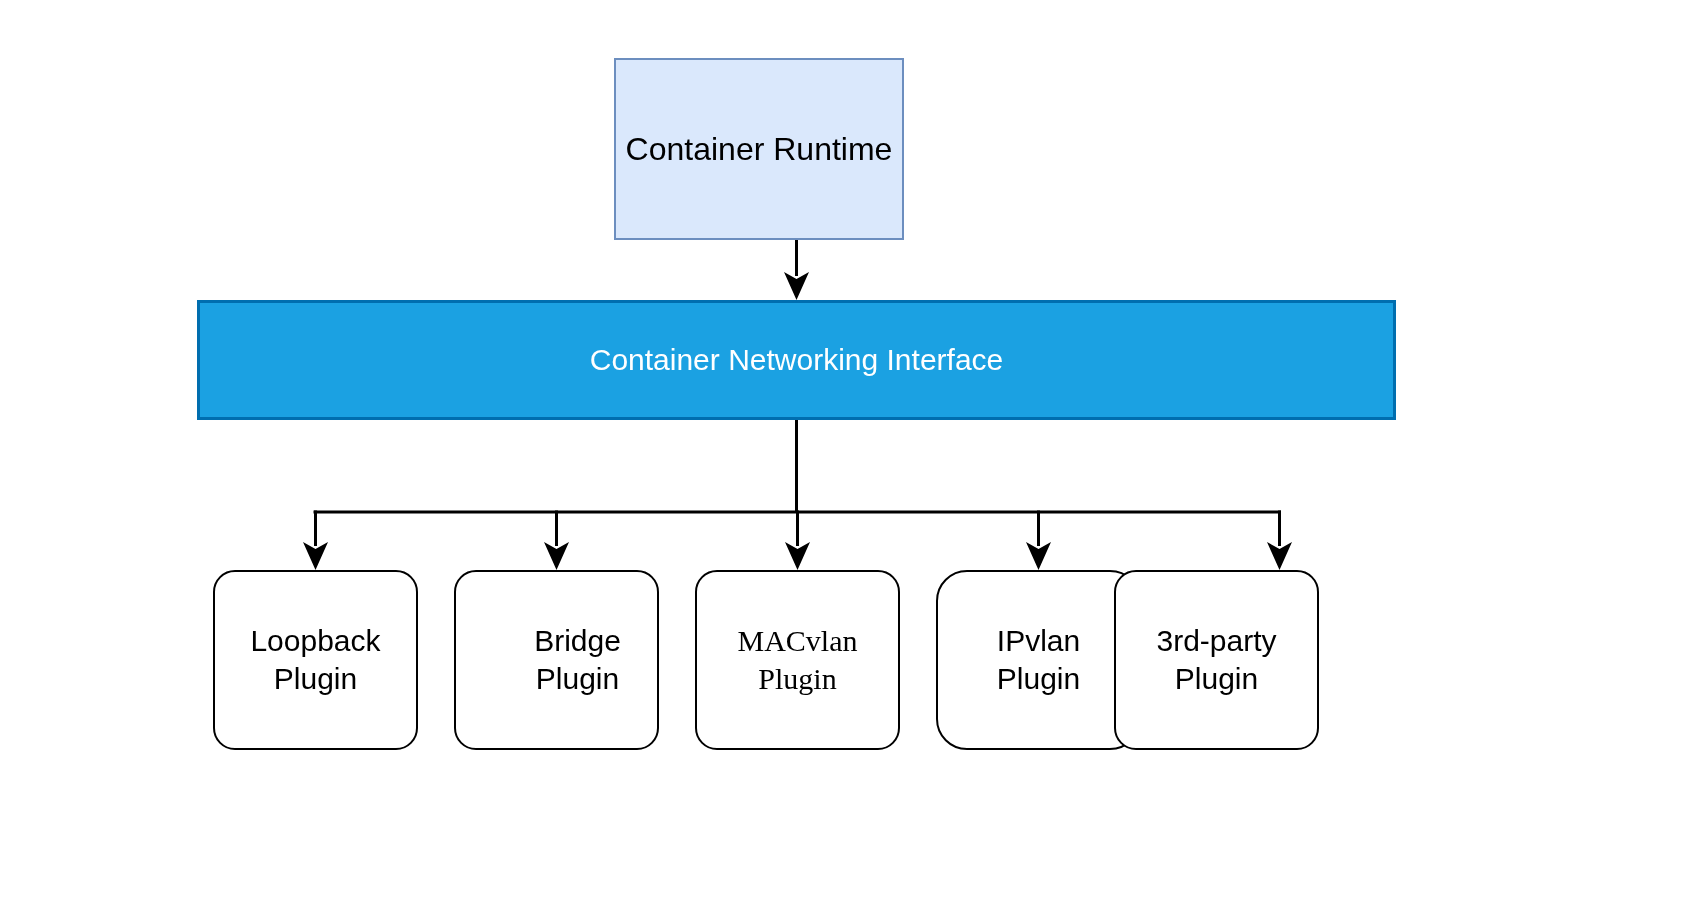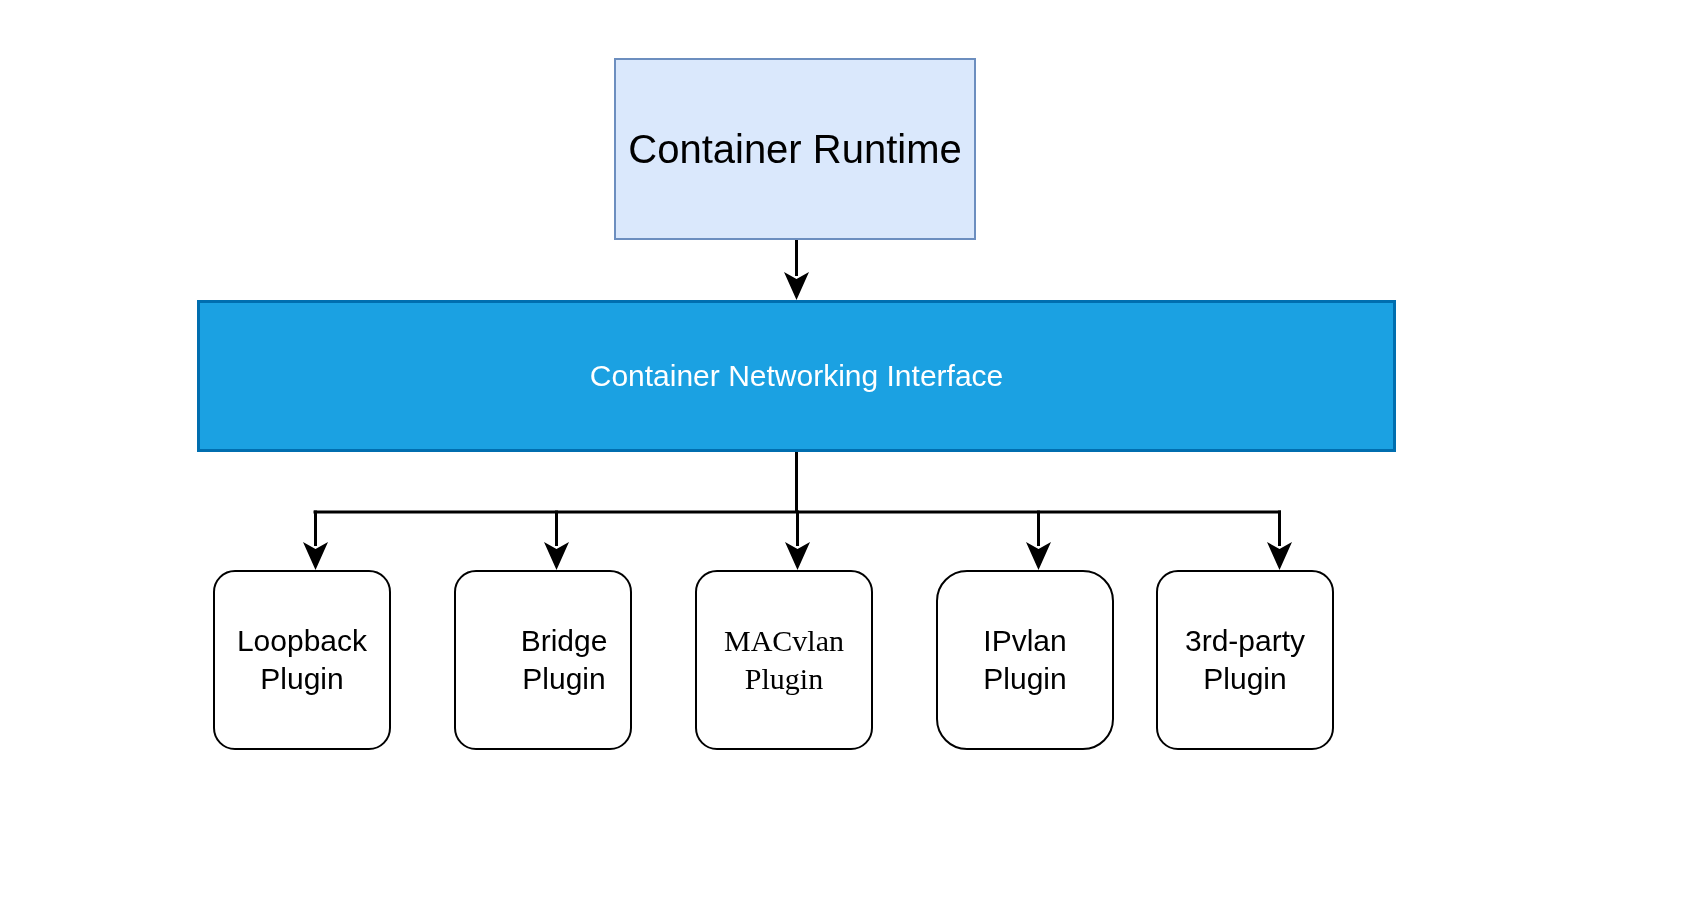--- a/index.html
+++ b/index.html
@@ -13,44 +13,44 @@
   body{font-family:"Liberation Sans", sans-serif;}
   .canvas{
     position:relative;width:1686px;height:906px;
     background:var(--canvas_bg);overflow:hidden;
   }
   .node{
     position:absolute;display:flex;align-items:center;justify-content:center;
     text-align:center;color:#000;
   }
   .runtime-box{
-    left:614px;top:58px;width:362px;height:182px;
+    left:614px;top:58px;width:290px;height:182px;
     background:var(--runtime_fill);
     border:2px solid var(--runtime_stroke);
-    font-size:40px;
+    font-size:32px;
   }
   .cni-bar{
-    left:197px;top:300px;width:1199px;height:152px;
+    left:197px;top:300px;width:1199px;height:120px;
     background:var(--cni_fill);
     border:3px solid var(--cni_stroke);
     color:#ffffff;font-size:30px;
   }
   .plugin-box{
-    top:570px;width:178px;height:180px;
+    top:570px;width:205px;height:180px;
     background:var(--plugin_fill);
     border:2.5px solid var(--plugin_stroke);
     border-radius:22px;
     font-size:30px;line-height:38px;
     flex-direction:column;
   }
   .plugin-1{left:213px;}
   .plugin-2{left:454px;padding-left:42px;}
   .plugin-3{left:695px;font-family:Liberation Serif, serif;}
   .plugin-4{left:936px;border-radius:31px;}
-  .plugin-5{left:1156px;}
+  .plugin-5{left:1114px;}
   .connector-layer{
     position:absolute;left:0;top:0;width:1686px;height:906px;
     pointer-events:none;
   }
   .connector-layer line{stroke:var(--connector);stroke-width:3;}
   .connector-layer polygon{fill:var(--connector);stroke:none;}
 </style>
 </head>
 <body>
 

